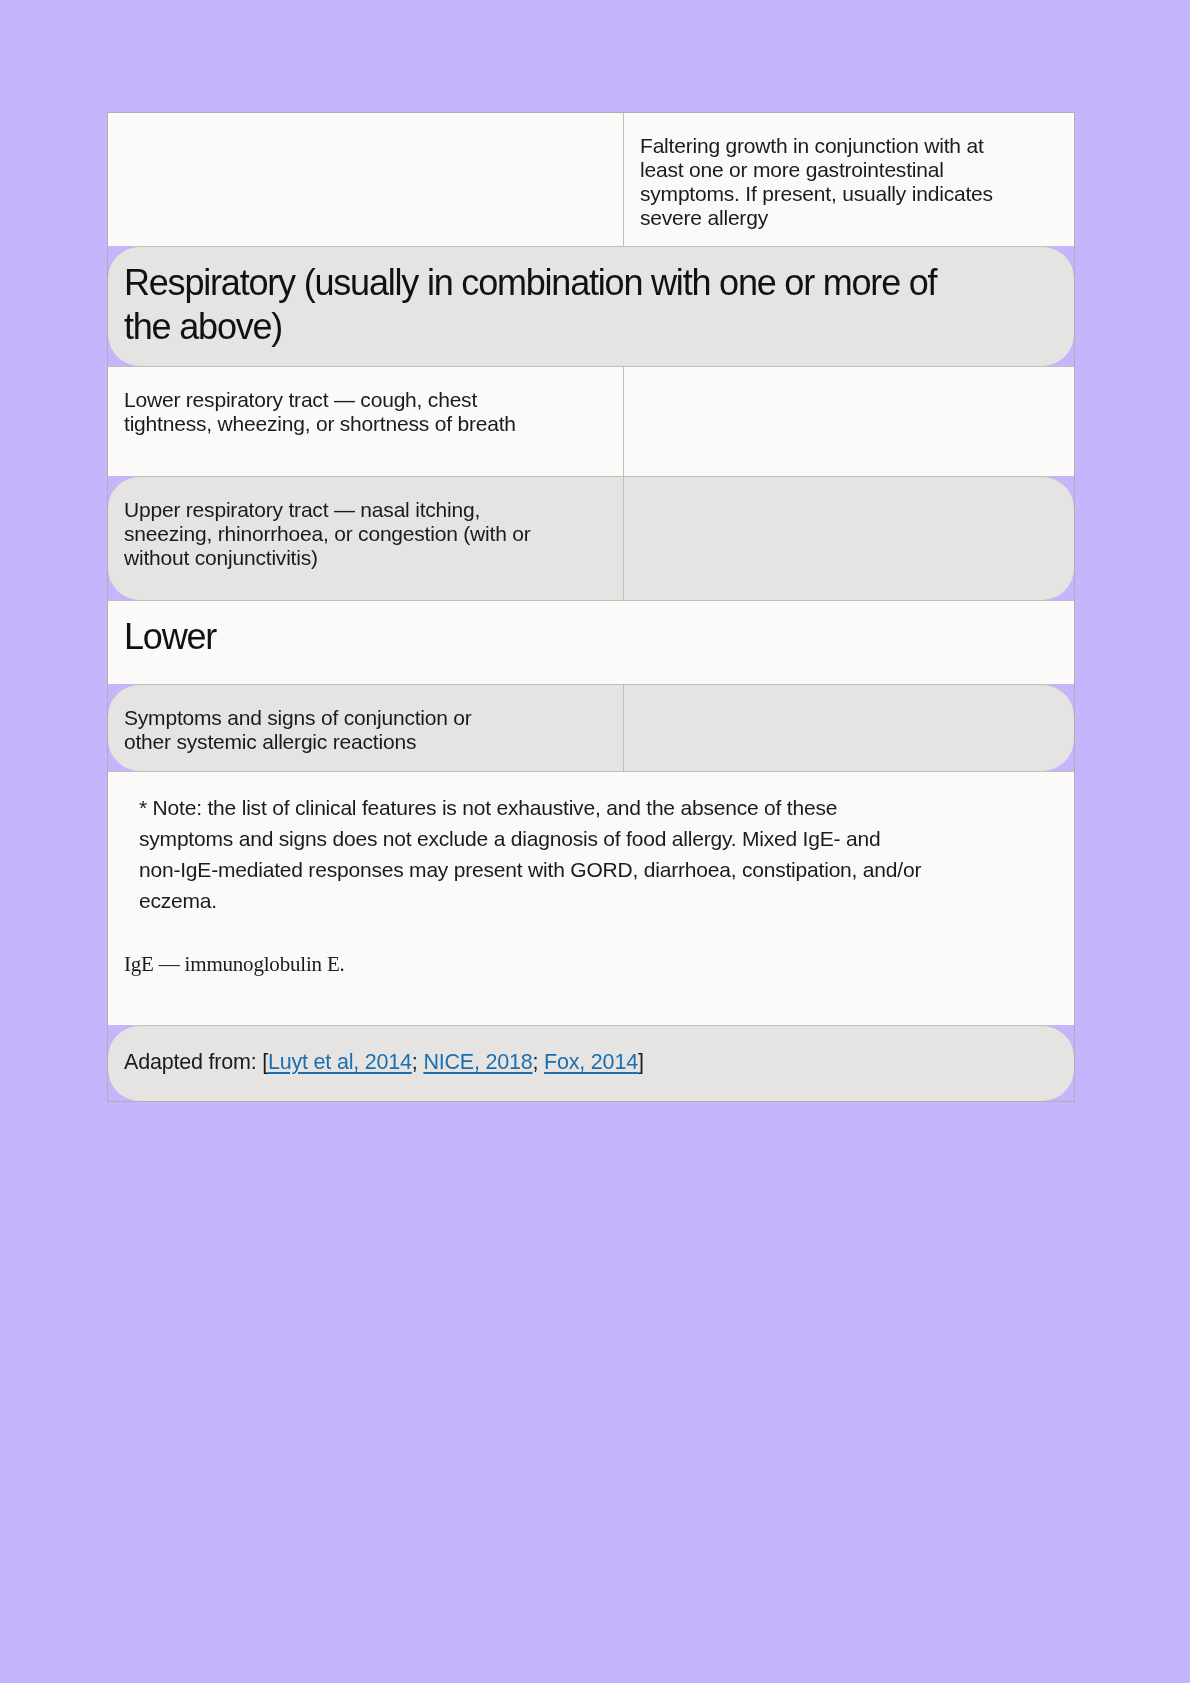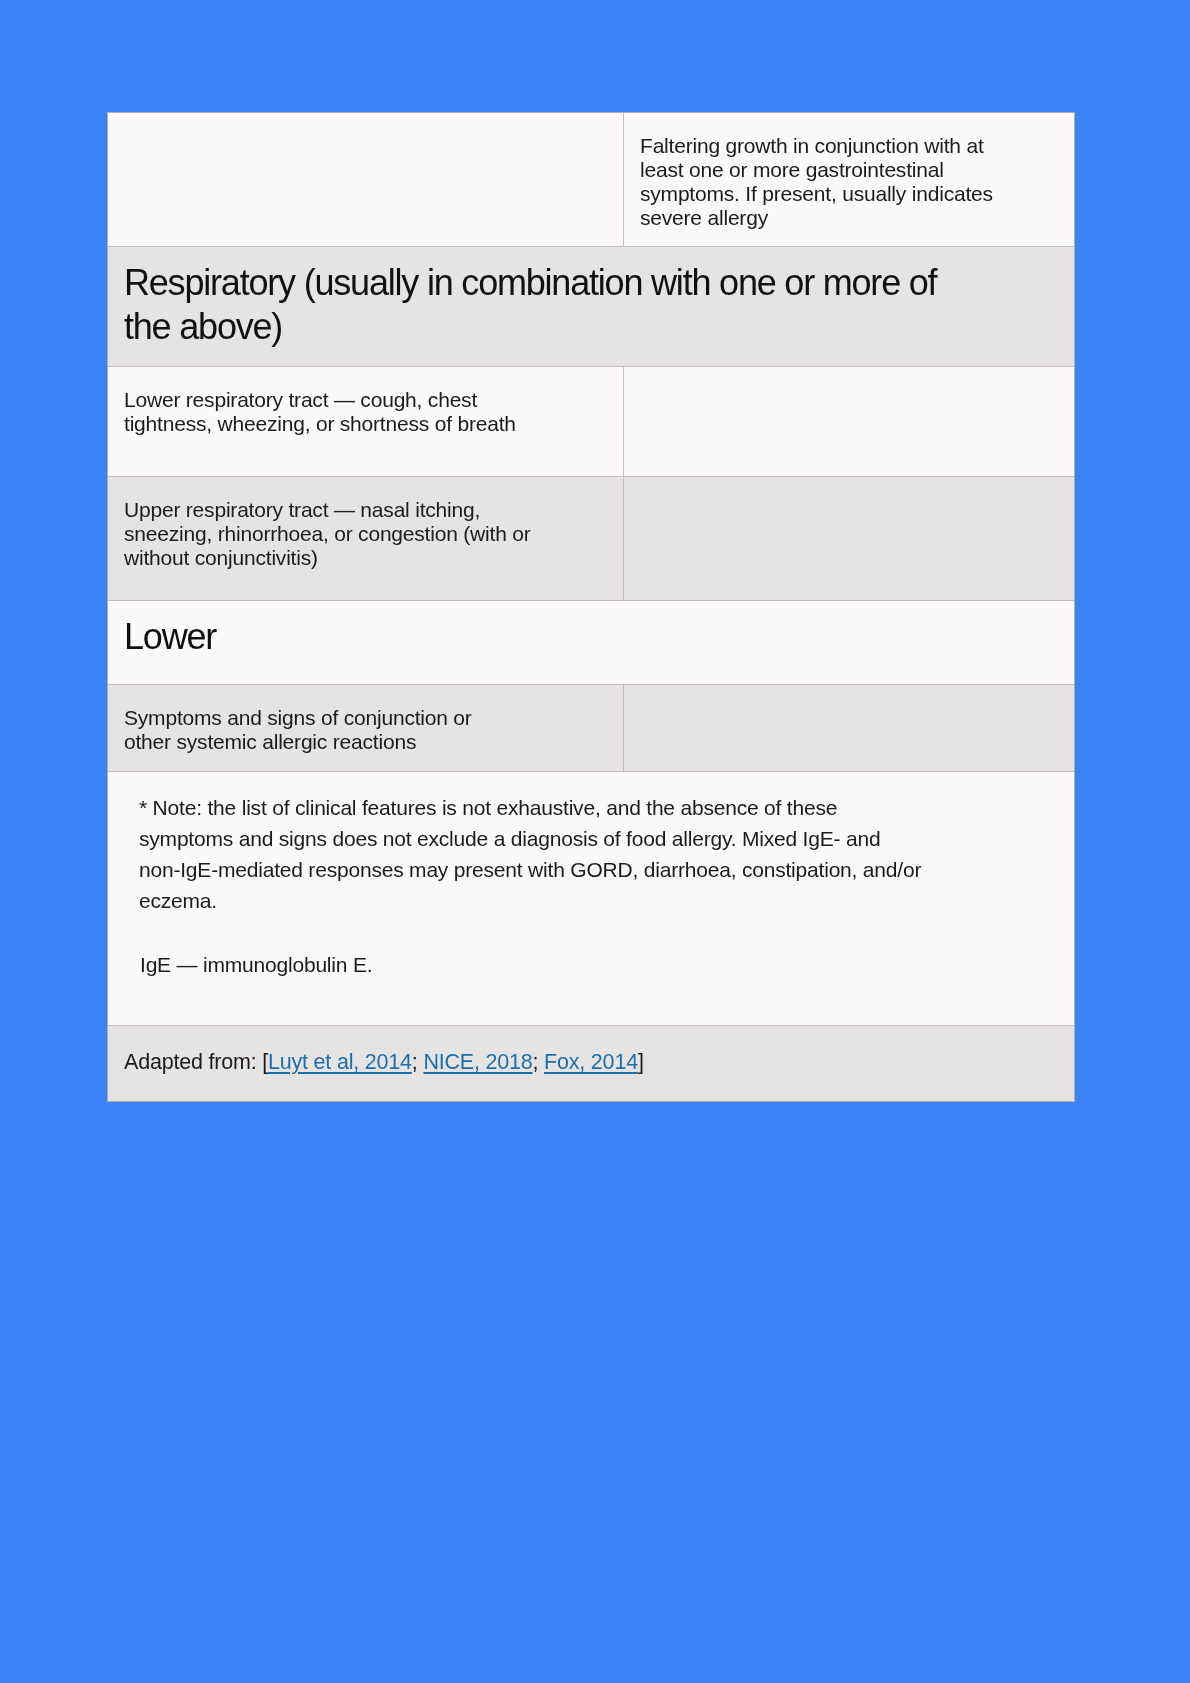--- a/index.html
+++ b/index.html
@@ -5,40 +5,40 @@
   html, body {
     margin: 0;
     padding: 0;
     background: #ffffff;
     font-family: "Liberation Sans", sans-serif;
   }
   .page {
     position: relative;
     width: 1190px;
     height: 1683px;
-    background: #3b82f6;
+    background: #c4b5fd;
     overflow: hidden;
   }
   .tbl {
     position: absolute;
     left: 107px;
     top: 112px;
     width: 968px;
     border: 1px solid #b2aeaa;
     box-sizing: border-box;
     color: #1b1b1b;
   }
   .row {
     display: flex;
     box-sizing: border-box;
     border-top: 1px solid #c2bfbb;
     background: #fbfaf8;
   }
   .row:first-child { border-top: none; }
-  .row.dark { background: #e5e4e2; }
+  .row.dark { background: #e5e4e2; border-radius: 32px; }
   .cell {
     box-sizing: border-box;
     padding: 21px 16px 16px 16px;
     font-size: 21px;
     line-height: 24px;
     letter-spacing: -0.2px;
     white-space: pre-line;
   }
   .cell.left {
     width: 516px;
@@ -64,21 +64,21 @@
   .note-inner {
     padding: 20px 16px 16px 16px;
     font-size: 21px;
     line-height: 31px;
     letter-spacing: -0.2px;
   }
   .note-paragraph {
     margin: 0 0 33px 15px;
     white-space: pre-line;
   }
-  .note-abbrev { margin: 16px; }
+  .note-abbrev { margin: 0; font-family: Liberation Serif, serif; }
   .footer-row {
     display: block;
     box-sizing: border-box;
   }
   .footer-inner {
     padding: 22px 16px;
     font-size: 21.5px;
     line-height: 28px;
     letter-spacing: -0.2px;
   }

